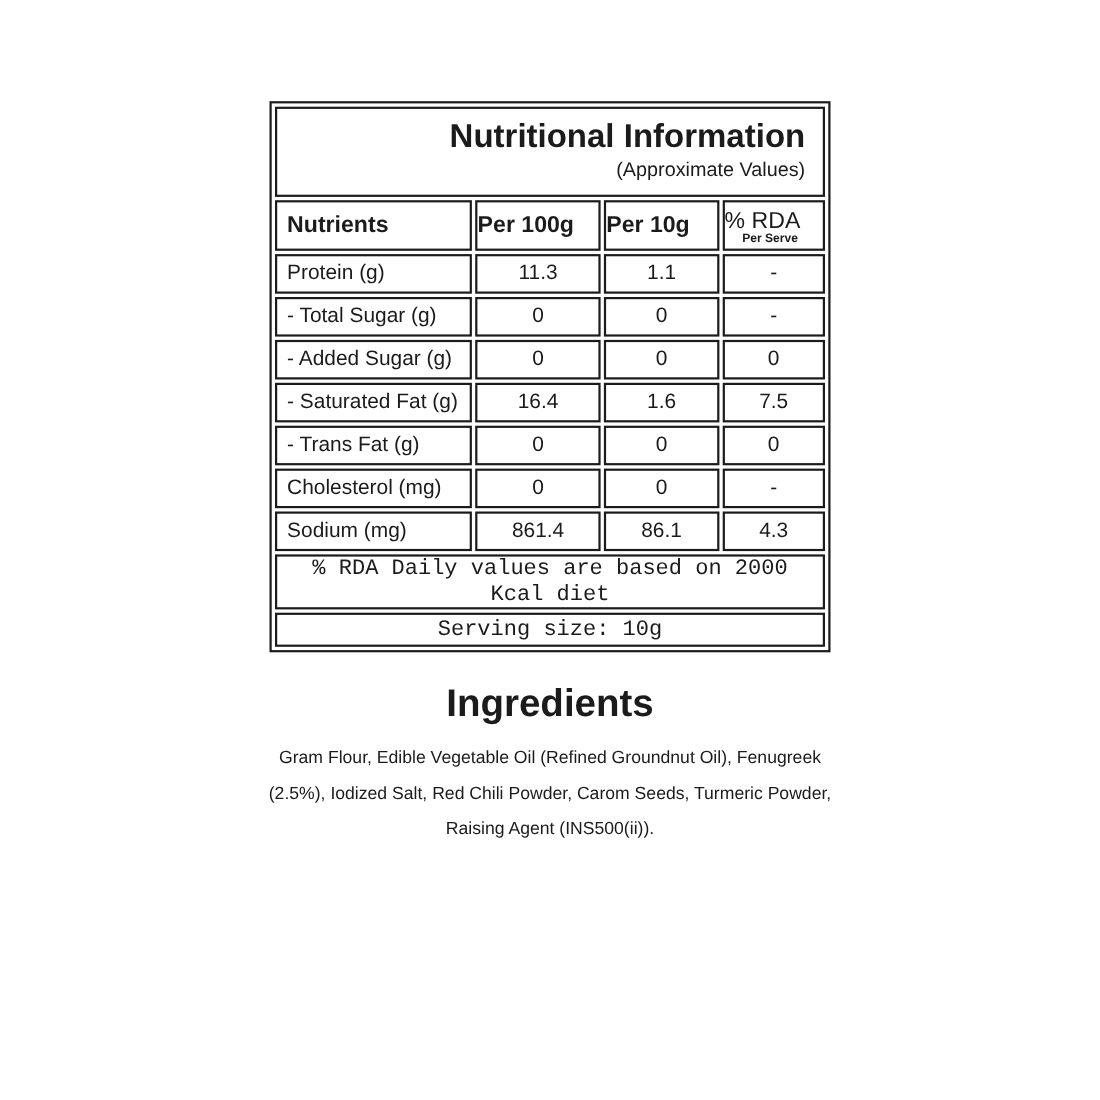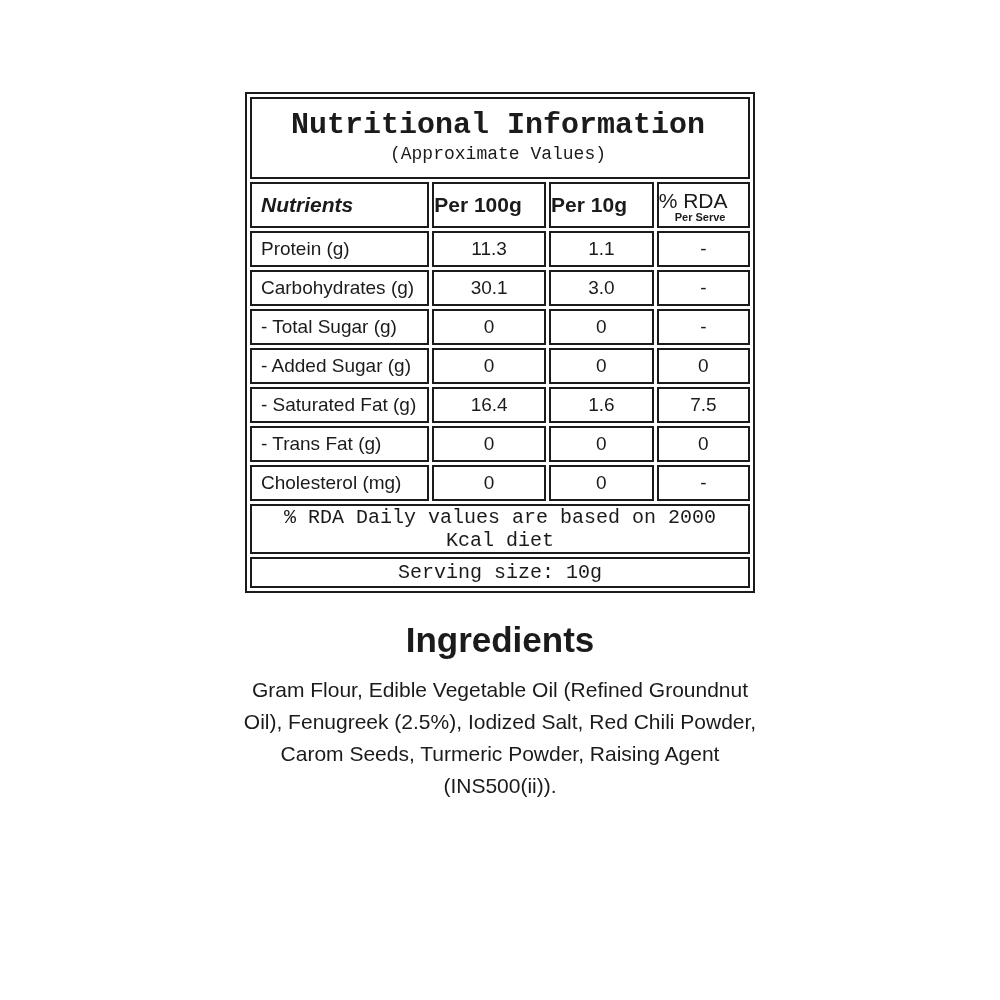--- a/index.html
+++ b/index.html
@@ -30,44 +30,42 @@
   table.nutrition col.c-100g      { width: 23.2%; }
   table.nutrition col.c-10g       { width: 21.3%; }
   table.nutrition col.c-rda       { width: 19.0%; }
 
   table.nutrition td, table.nutrition th {
     border: 2.5px solid #1b1b1b;
     background: #ffffff;
     overflow: hidden;
   }
   .title-cell {
-    text-align: center;
-    padding: 9px 6px 10px 2px;
-    font-family: Liberation Mono, monospace;
+    text-align: right;
+    padding: 9px 16px 10px 2px;
   }
   .title {
     font-size: 30px;
     font-weight: bold;
     line-height: 34px;
   }
   .subtitle {
     font-size: 18px;
     line-height: 25px;
   }
   th.head {
     font-size: 21px;
     font-weight: bold;
     height: 42px;
     text-align: left;
     padding: 0;
   }
   th.head.left {
     text-align: left;
     padding-left: 9px;
-    font-style: italic;
   }
   .rda-head-main {
     font-size: 21px;
     font-weight: normal;
     line-height: 21px;
     padding-top: 2px;
   }
   .rda-head-sub {
     font-size: 11px;
     font-weight: bold;
@@ -97,21 +95,21 @@
     text-align: center;
   }
   .ingredients-heading {
     font-size: 35px;
     font-weight: bold;
     margin: 0 0 14px 0;
   }
   .ingredients-text {
     width: 516px;
     margin: 0 auto;
-    font-size: 21px;
+    font-size: 16px;
     line-height: 32px;
   }
 </style>
 </head>
 <body>
 
 <div class="sheet">
 
   <table class="nutrition">
     <colgroup>
@@ -137,26 +135,20 @@
         </th>
       </tr>
 
       <tr>
         <td class="label">Protein (g)</td>
         <td class="val">11.3</td>
         <td class="val">1.1</td>
         <td class="val">-</td>
       </tr>
       <tr>
-        <td class="label">Carbohydrates (g)</td>
-        <td class="val">30.1</td>
-        <td class="val">3.0</td>
-        <td class="val">-</td>
-      </tr>
-      <tr>
         <td class="label">- Total Sugar (g)</td>
         <td class="val">0</td>
         <td class="val">0</td>
         <td class="val">-</td>
       </tr>
       <tr>
         <td class="label">- Added Sugar (g)</td>
         <td class="val">0</td>
         <td class="val">0</td>
         <td class="val">0</td>
@@ -172,20 +164,26 @@
         <td class="val">0</td>
         <td class="val">0</td>
         <td class="val">0</td>
       </tr>
       <tr>
         <td class="label">Cholesterol (mg)</td>
         <td class="val">0</td>
         <td class="val">0</td>
         <td class="val">-</td>
       </tr>
+      <tr>
+        <td class="label">Sodium (mg)</td>
+        <td class="val">861.4</td>
+        <td class="val">86.1</td>
+        <td class="val">4.3</td>
+      </tr>
 
       <tr>
         <td class="note" colspan="4">% RDA Daily values are based on 2000 Kcal diet</td>
       </tr>
       <tr>
         <td class="note" colspan="4">Serving size: 10g</td>
       </tr>
     </tbody>
   </table>
 

